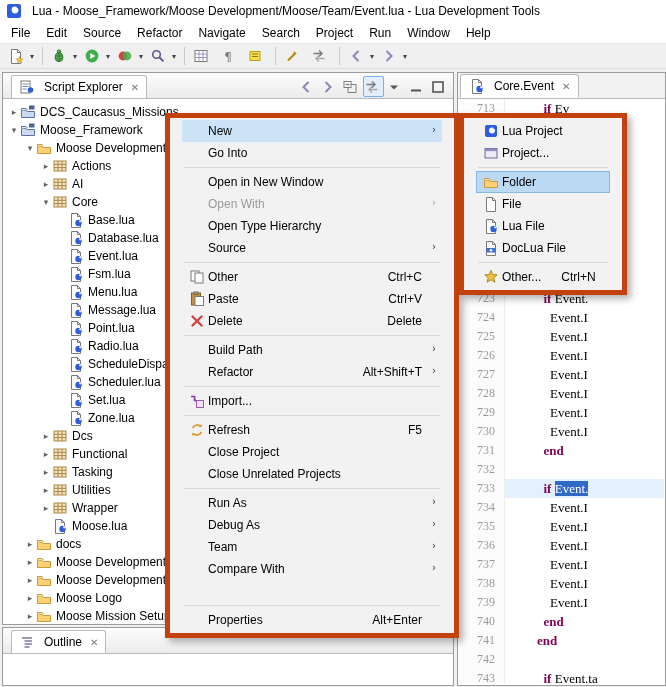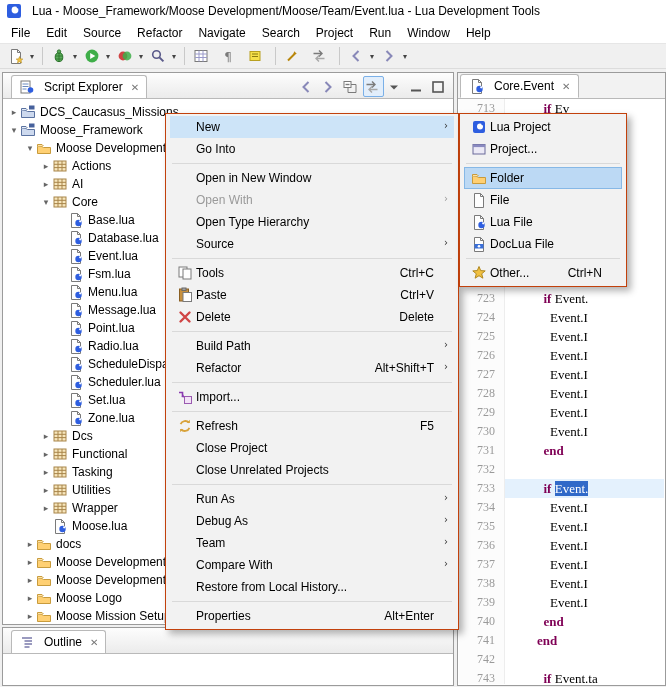--- a/index.html
+++ b/index.html
@@ -36,22 +36,22 @@
   .phicon.pressed{border-color:#7ab0e8;background:#e2eefb}
 
   
   .tree{position:absolute;top:26px;left:1px;right:1px;bottom:1px;background:#fff;overflow:hidden;padding-top:4px}
   .trow{display:flex;align-items:center;height:18px;white-space:nowrap}
   .tarrow{width:12px;flex:none;text-align:center;font-size:9px;color:#666;font-family:"DejaVu Sans",sans-serif}
   .ticon{width:16px;height:16px;flex:none;margin-right:4px}
   .tlabel{padding-right:4px}
 
   
-  .menu{position:absolute;background:#f2f2f2;border:1px solid #c2410c;box-shadow:4px 4px 7px rgba(0,0,0,.3);
-        padding:2px 4px;box-sizing:border-box}
+  .menu{position:absolute;background:#f2f2f2;border:5px solid #c2410c;box-shadow:4px 4px 7px rgba(0,0,0,.3);
+        padding:2px 12px;box-sizing:border-box}
   #ctxmenu{left:165px;top:113px;width:294px;z-index:50}
   #newmenu{left:459px;top:113px;width:168px;z-index:60}
   .mrow{display:flex;align-items:center;height:22px;padding:0 6px 0 4px;position:relative}
   .mic{width:22px;height:16px;flex:none;display:flex;justify-content:center;align-items:center}
   .mlabel{white-space:nowrap}
   .msc{margin-left:auto;padding-left:20px;margin-right:14px;white-space:nowrap}
   .marr{position:absolute;right:6px;top:4px;font-size:10px;color:#333;font-family:"DejaVu Sans",sans-serif}
   .mrow.hl{background:var(--hl,#cde4f8)}
   #newmenu .mrow.hl{background:#bcd9f4;outline:1px solid #86b8e6;outline-offset:-1px}
   .mrow.disabled .mlabel,.mrow.disabled .marr{color:#9a9a9a}
@@ -784,21 +784,21 @@
       <span class="marr">›</span>
     </div>
     <div class="msep"></div>
     <div class="mrow">
       <span class="mic">
         <svg width="16" height="16" viewBox="0 0 16 16">
           <rect x="2" y="2" width="8" height="10" fill="#fff" stroke="#7a7a7a"></rect>
           <rect x="6" y="4" width="8" height="10" fill="#fff" stroke="#7a7a7a"></rect>
         </svg>
       </span>
-      <span class="mlabel">Tools</span>
+      <span class="mlabel">Other</span>
       <span class="msc">Ctrl+C</span>
     </div>
     <div class="mrow">
       <span class="mic">
         <svg width="16" height="16" viewBox="0 0 16 16">
           <rect x="2.5" y="2" width="9" height="12" fill="#c8913f" stroke="#8a5f22"></rect>
           <rect x="5" y="1" width="4" height="2.4" fill="#a9a9a9" stroke="#666"></rect>
           <rect x="6" y="5.5" width="8.5" height="9" fill="#fff" stroke="#7a7a7a"></rect>
         </svg>
       </span>
@@ -874,21 +874,20 @@
       <span class="mlabel">Team</span>
       <span class="marr">›</span>
     </div>
     <div class="mrow">
       <span class="mic"></span>
       <span class="mlabel">Compare With</span>
       <span class="marr">›</span>
     </div>
     <div class="mrow">
       <span class="mic"></span>
-      <span class="mlabel">Restore from Local History...</span>
     </div>
     <div class="msep"></div>
     <div class="mrow">
       <span class="mic"></span>
       <span class="mlabel">Properties</span>
       <span class="msc">Alt+Enter</span>
     </div>
   </div>
 <div class="menu" id="newmenu">
     <div class="mrow">

